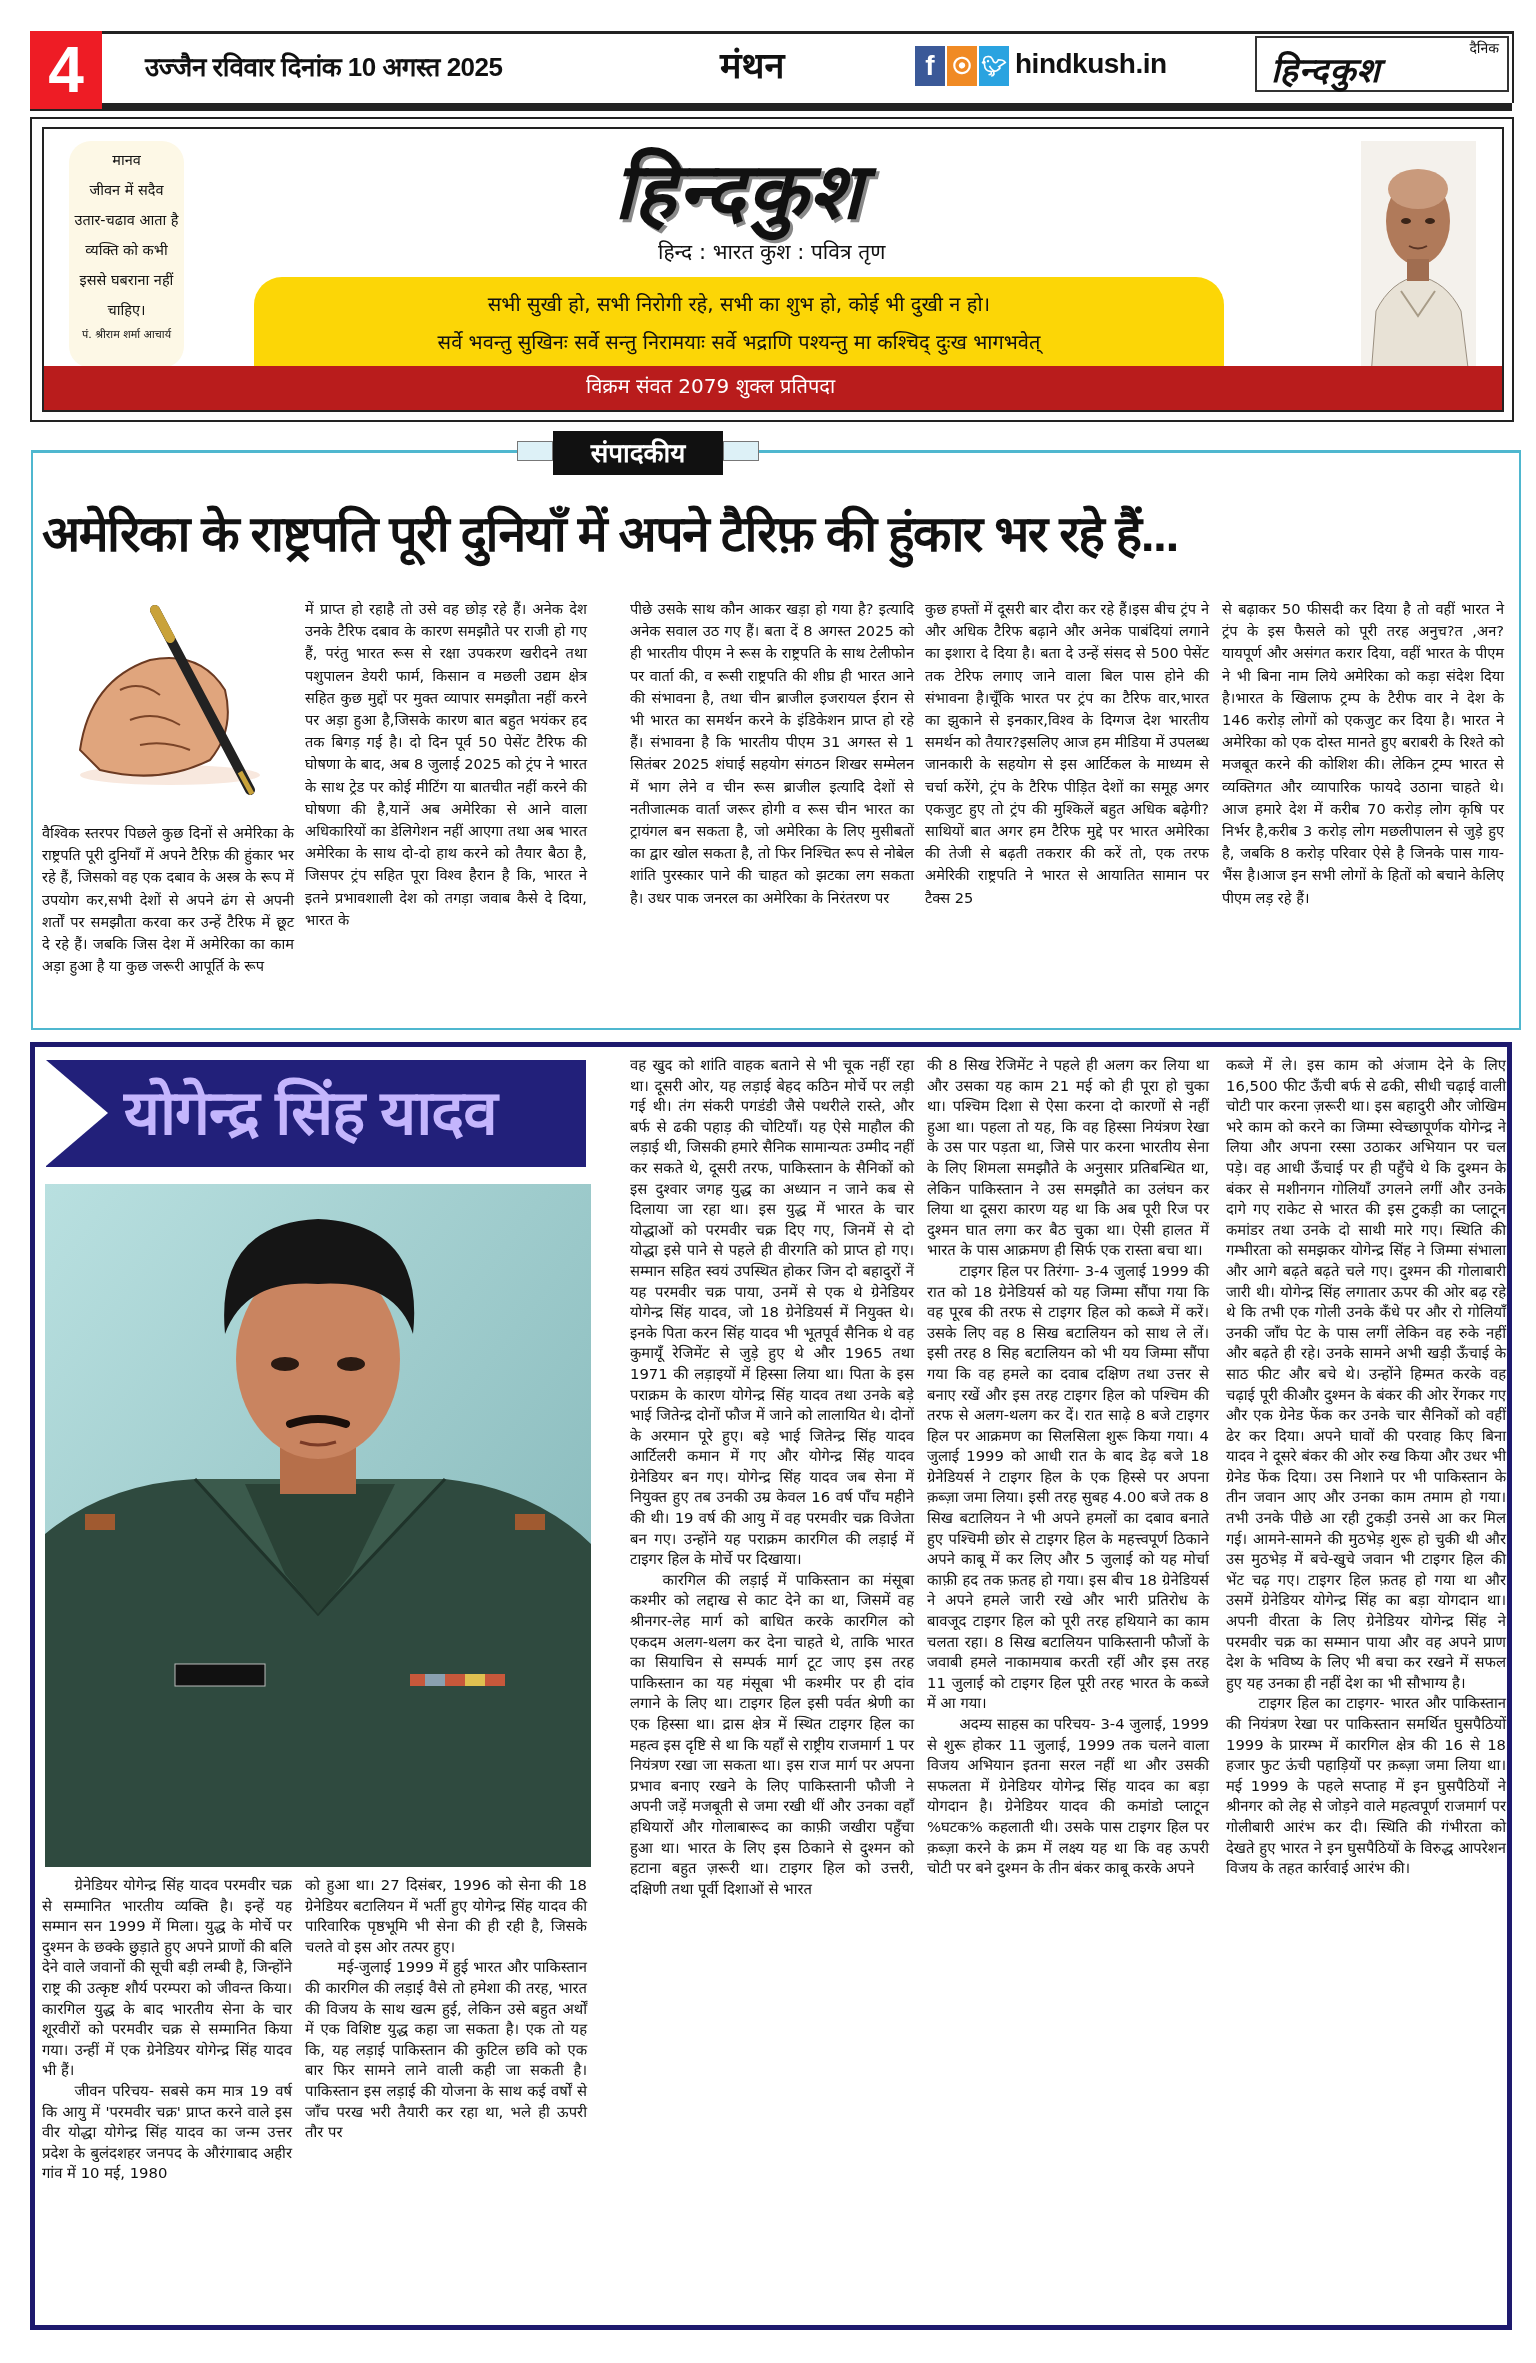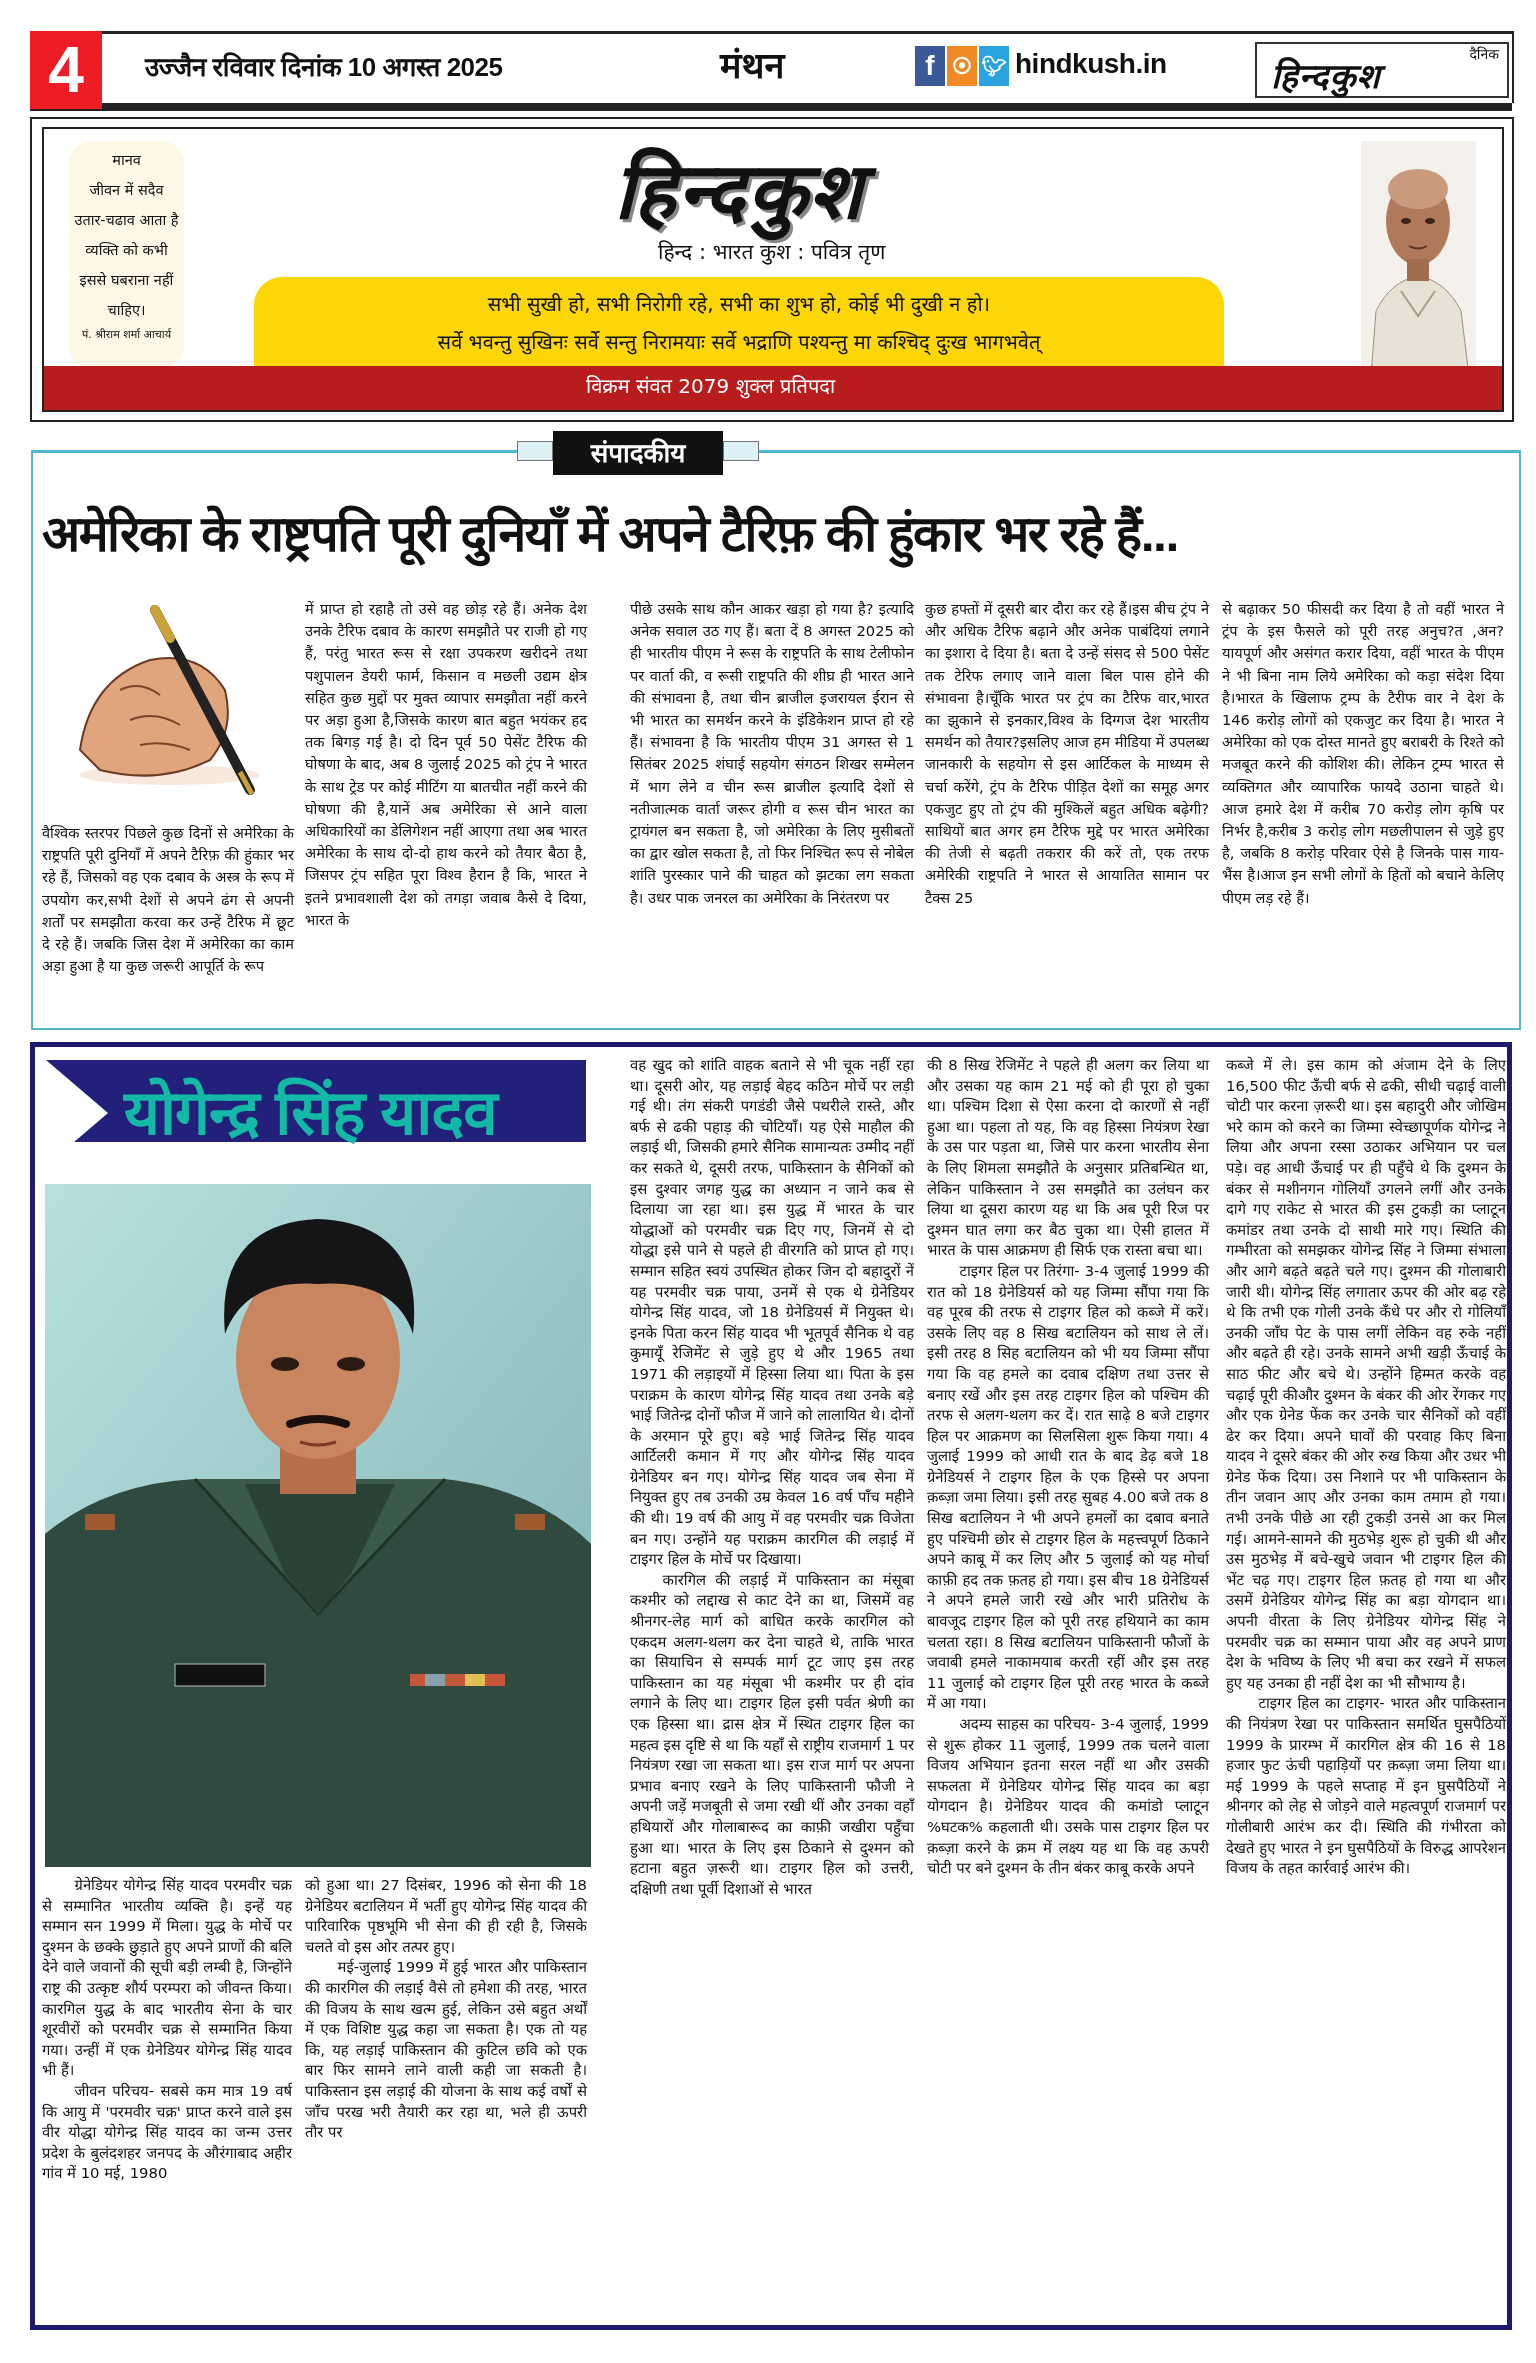--- a/index.html
+++ b/index.html
@@ -11,21 +11,21 @@
   .topbar .shadow { position: absolute; left: 0; right: 0; bottom: -8px; height: 8px; background: #222; }
   .page-no { position: absolute; left: 0; top: -3px; width: 72px; height: 78px; background: #ee1c25; color: #fff; font-family: "Liberation Sans", sans-serif; font-weight: bold; font-size: 64px; line-height: 78px; text-align: center; }
   .dateline { position: absolute; left: 115px; top: 14px; font-size: 26px; font-family: "Liberation Sans", sans-serif; font-weight: bold; letter-spacing: -0.5px; }
   .section-name { position: absolute; left: 690px; top: 6px; font-size: 36px; font-weight: bold; }
   .social { position: absolute; left: 885px; top: 12px; display: flex; gap: 2px; }
   .social span { display: inline-block; width: 30px; height: 40px; color: #fff; font-weight: bold; font-size: 28px; text-align: center; line-height: 40px; font-family: "Liberation Sans", sans-serif; }
   .social .fb { background: #3b5998; }
   .social .rss { background: #f08a24; font-size: 20px; }
   .social .tw { background: #2aa3e0; font-size: 20px; }
   .site { position: absolute; left: 985px; top: 14px; font-family: "Liberation Sans", sans-serif; font-weight: bold; font-size: 28px; letter-spacing: -0.5px; }
-  .mini-logo { position: absolute; left: 1225px; top: 8px; width: 254px; height: 56px; border: 2px solid #333; background: #fff; }
+  .mini-logo { position: absolute; left: 1225px; top: 2px; width: 254px; height: 56px; border: 2px solid #333; background: #fff; }
   .mini-logo .daily { position: absolute; right: 8px; top: 0; font-size: 14px; }
   .mini-logo .name { position: absolute; left: 14px; top: 8px; font-size: 34px; font-weight: bold; font-style: italic; letter-spacing: 1px; }
 
   
   .masthead { position: absolute; left: 30px; top: 117px; width: 1484px; height: 305px; border: 2px solid #222; }
   .masthead-inner { position: absolute; left: 10px; top: 8px; right: 8px; bottom: 8px; border: 2px solid #222; }
   .quote-box { position: absolute; left: 25px; top: 12px; width: 115px; height: 227px; background: #fdf8e6; border-radius: 22px; text-align: center; padding-top: 4px; }
   .quote-box p { font-size: 14.5px; line-height: 30px; }
   .quote-box .author { font-size: 11px; line-height: 16px; margin-top: 2px; }
   .logo-big { position: absolute; left: 570px; top: 6px; font-size: 78px; font-weight: bold; font-style: italic; letter-spacing: 2px; text-shadow: 3px 3px 0 #888; }
@@ -39,21 +39,21 @@
   
   .ed-tag { position: absolute; left: 553px; top: 431px; width: 170px; height: 44px; background: #111; color: #fff; text-align: center; font-size: 26px; line-height: 44px; font-weight: bold; }
   .ed-tag-wing { position: absolute; top: 441px; width: 36px; height: 20px; background: #ddf1f7; border: 1px solid #777; }
   .ed-box { position: absolute; left: 31px; top: 450px; width: 1490px; height: 580px; border: 2px solid #4fb7cf; border-top-width: 3px; }
   .ed-headline { position: absolute; left: 42px; top: 498px; width: 1465px; font-family: "Liberation Sans", sans-serif; font-weight: bold; font-size: 50px; letter-spacing: -1.5px; white-space: nowrap; }
   .pen-art { position: absolute; left: 60px; top: 600px; width: 220px; height: 200px; }
   .ed-col { position: absolute; font-size: 14.6px; line-height: 22.2px; text-align: justify; hyphens: none; }
 
   
   .yv-frame { position: absolute; left: 30px; top: 1042px; width: 1482px; height: 1288px; border-top: 5px solid #1e1a6e; border-right: 5px solid #1e1a6e; border-bottom: 5px solid #1e1a6e; border-left: 5px solid #1e1a6e; }
-  .yv-title { position: absolute; left: 46px; top: 1060px; width: 540px; height: 82px; background: #22207a; color: #14b8a6; }
+  .yv-title { position: absolute; left: 46px; top: 1060px; width: 540px; height: 107px; background: #22207a; color: #c4b5fd; }
   .yv-title .arrow { position: absolute; left: 0; top: 0; width: 0; height: 0; border-top: 53px solid transparent; border-bottom: 53px solid transparent; border-left: 62px solid #fff; }
   .yv-title .text { position: absolute; left: 78px; top: 8px; font-size: 62px; font-weight: bold; font-family: "Liberation Sans", sans-serif; letter-spacing: -1px; }
   .yv-photo { position: absolute; left: 45px; top: 1184px; width: 546px; height: 683px; overflow: hidden; background: #9cc8c8; }
   .yv-col { position: absolute; font-size: 14.8px; line-height: 20.6px; text-align: justify; }
   .indent { text-indent: 2.2em; }
 </style>
 </head>
 <body>
 
 <div class="topbar">

